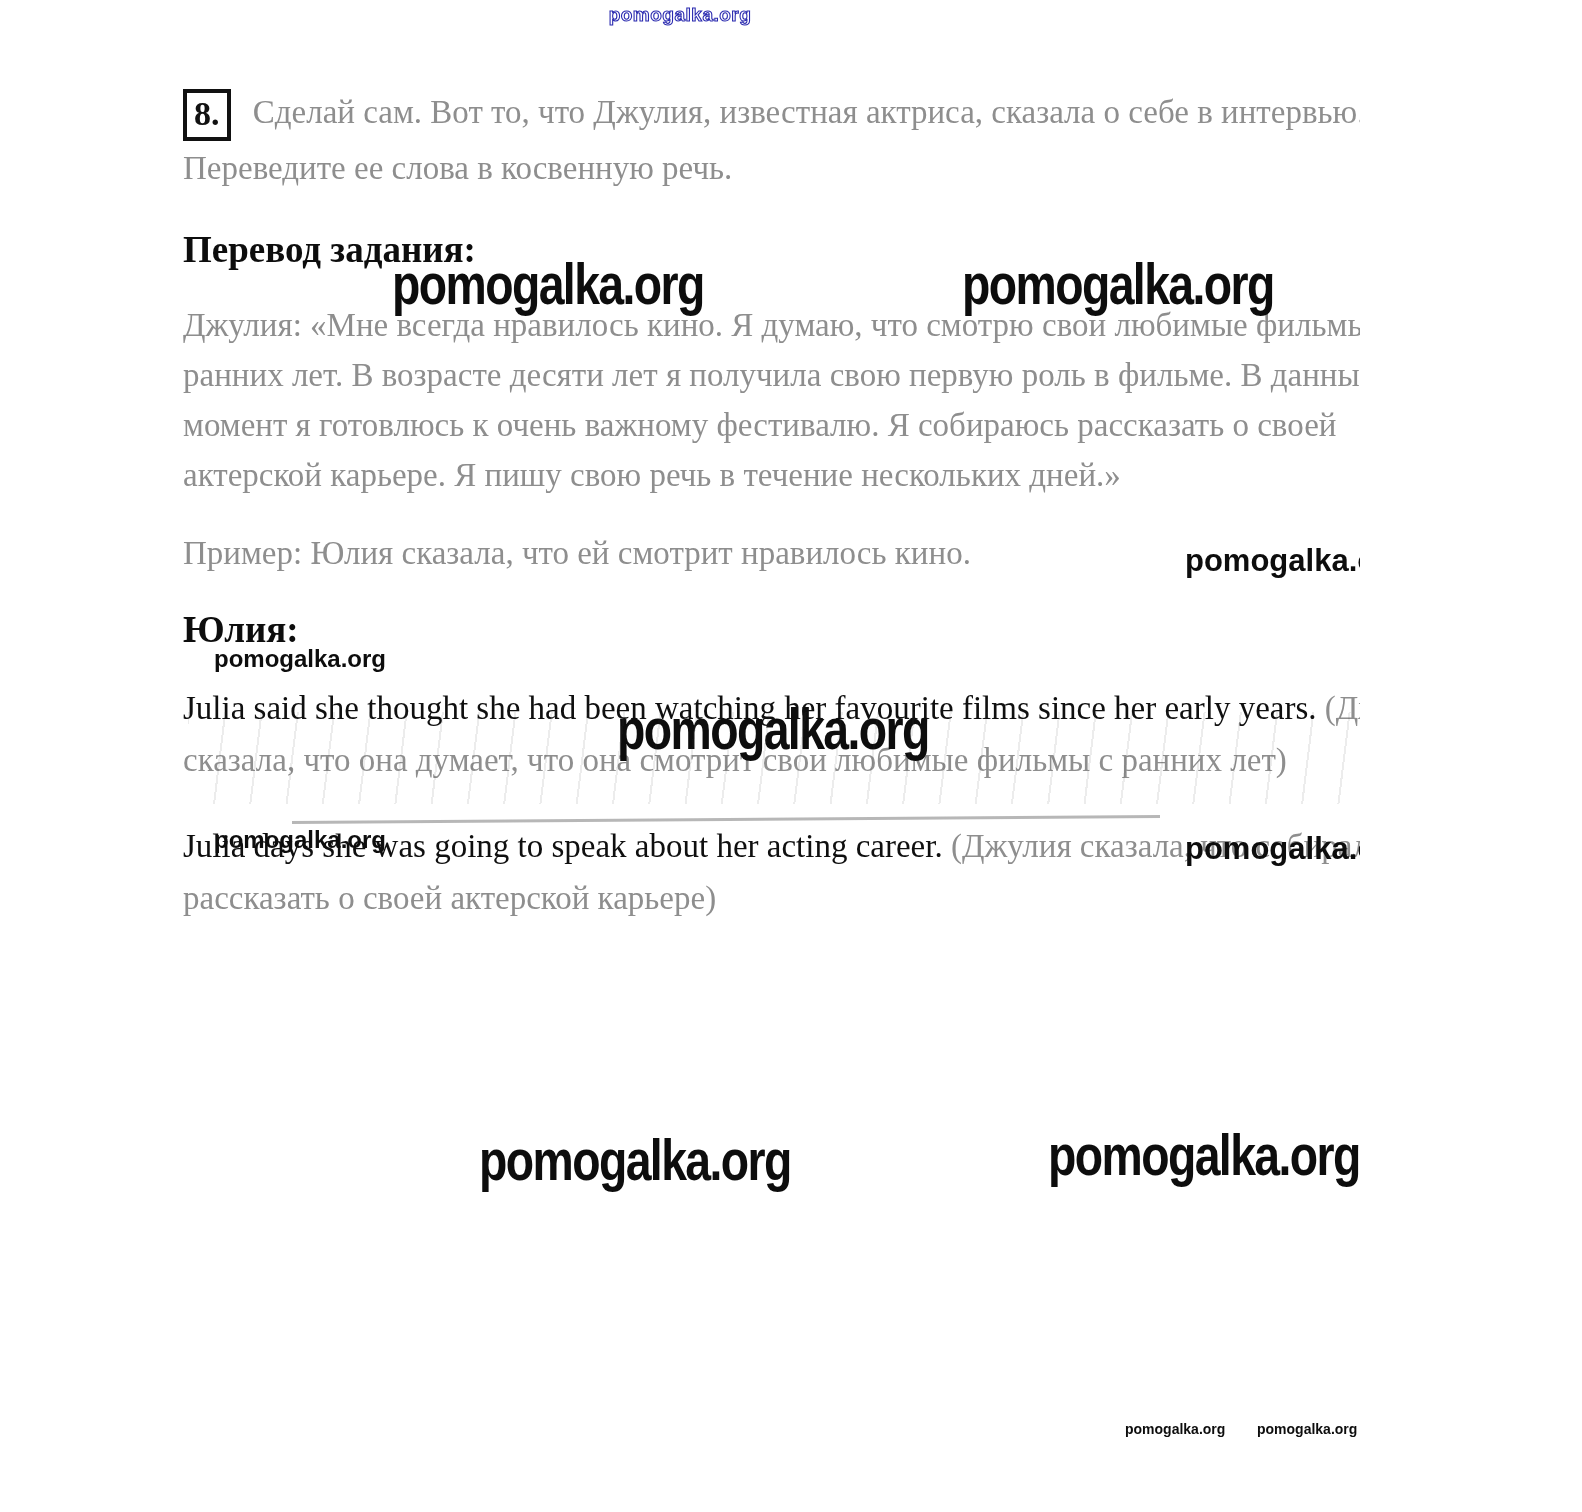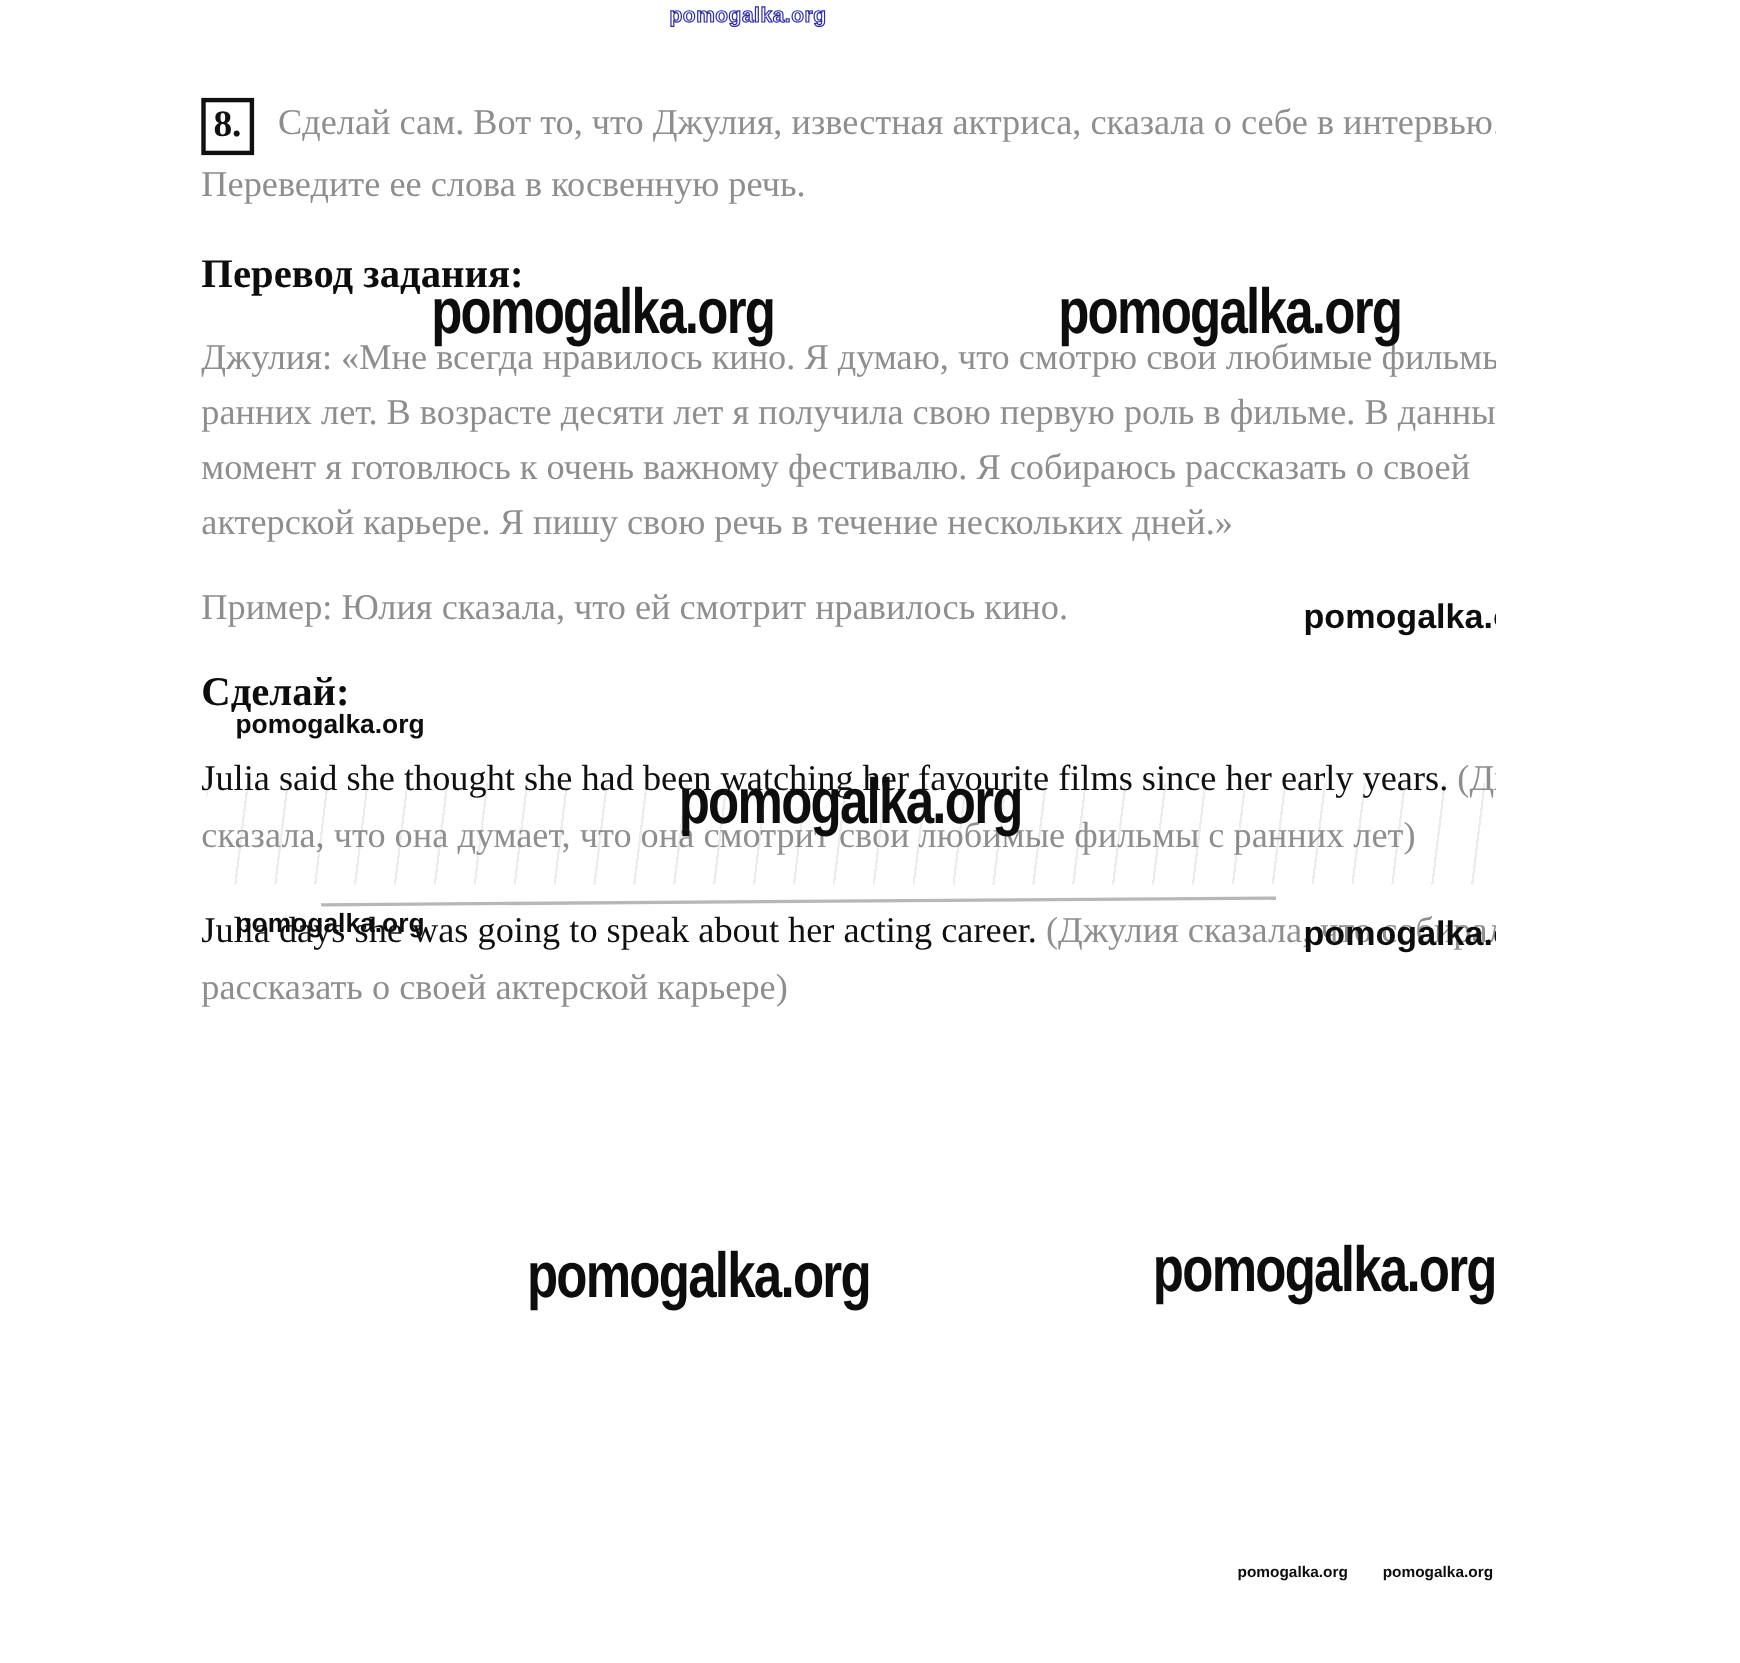--- a/index.html
+++ b/index.html
@@ -136,21 +136,21 @@
       <span class="task-badge">8.</span>
       <span class="gray">Сделай сам. Вот то, что Джулия, известная актриса, сказала о себе в интервью. Переведите ее слова в косвенную речь.</span>
     </p>
 
     <h2 class="heading heading-translation">Перевод задания:</h2>
 
     <p class="para trans-para gray">Джулия: «Мне всегда нравилось кино. Я думаю, что смотрю свои любимые фильмы с ранних лет. В возрасте десяти лет я получила свою первую роль в фильме. В данный момент я готовлюсь к очень важному фестивалю. Я собираюсь рассказать о своей актерской карьере. Я пишу свою речь в течение нескольких дней.»</p>
 
     <p class="para example-para gray">Пример: Юлия сказала, что ей смотрит нравилось кино.</p>
 
-    <h2 class="heading heading-answer">Сделай:</h2>
+    <h2 class="heading heading-answer">Юлия:</h2>
 
     <p class="para answer-para">
       <span class="en">Julia said she thought she had been watching her favourite films since her early years.</span>
       <span class="gray">(Джулия сказала, что она думает, что она смотрит свои любимые фильмы с ранних лет)</span>
     </p>
 
 
 
     <p class="para answer-para">
       <span class="en">Julia days she was going to speak about her acting career.</span>

